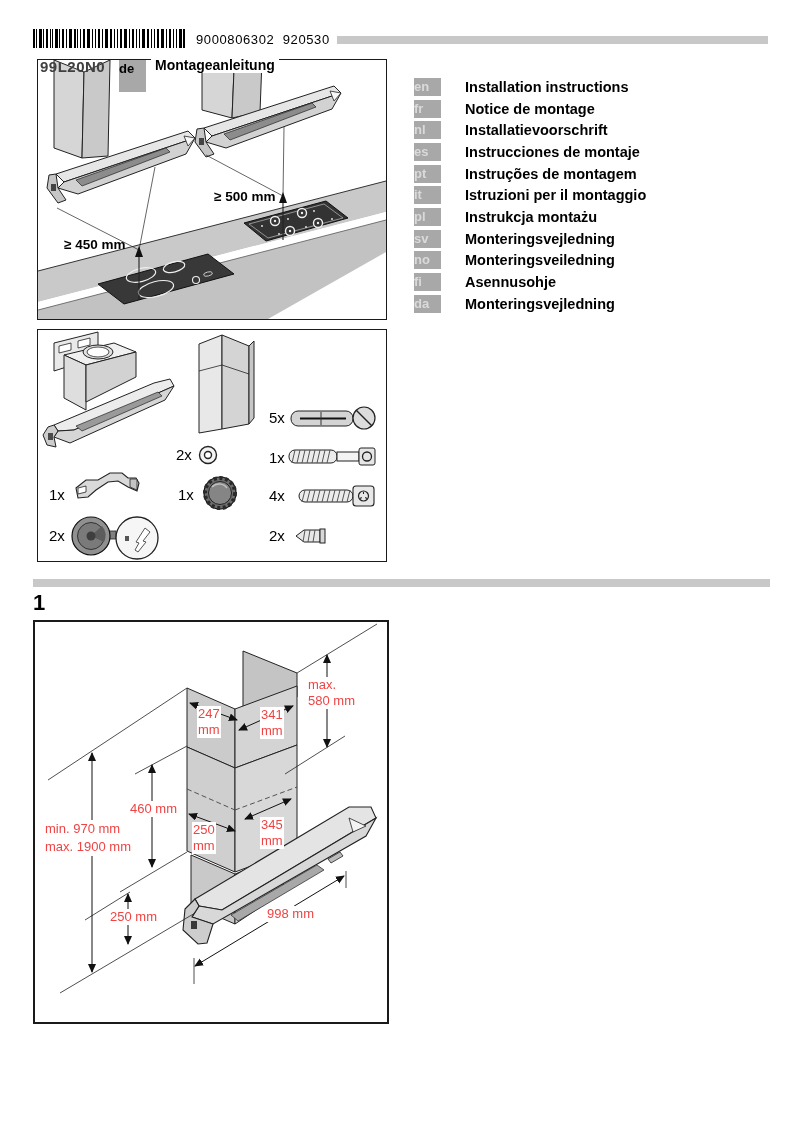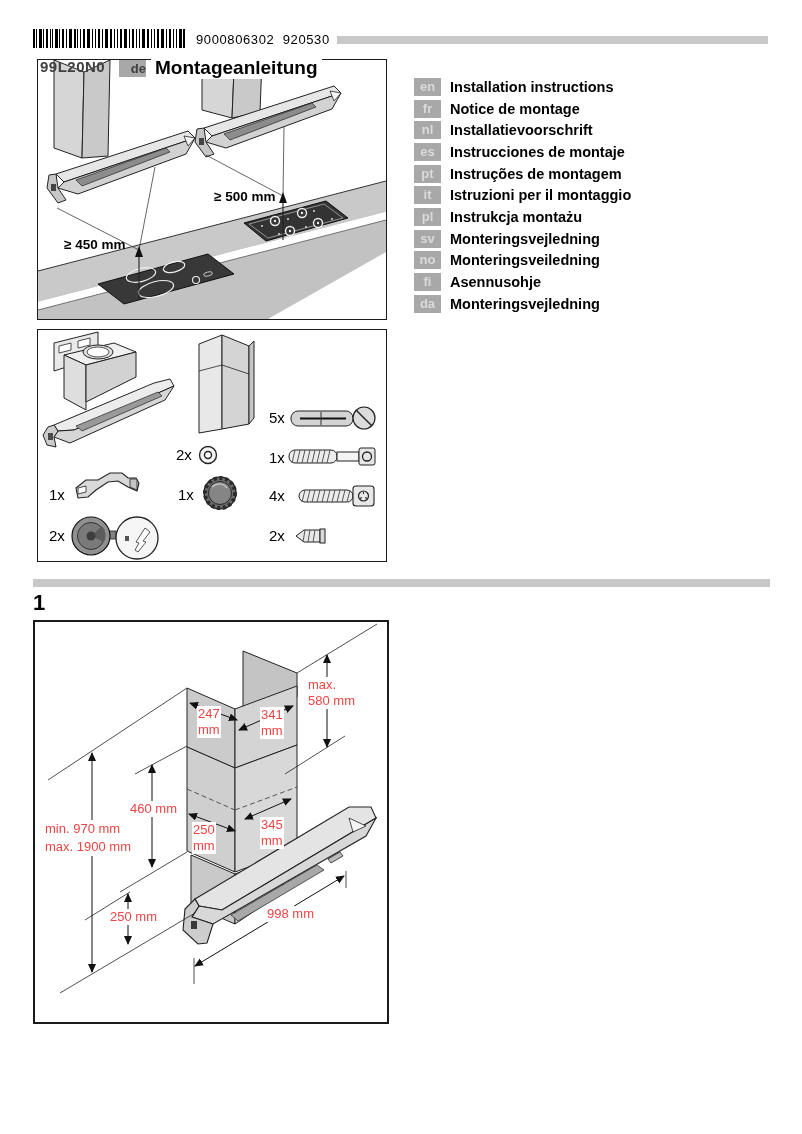--- a/index.html
+++ b/index.html
@@ -4,27 +4,27 @@
 <style>
   html,body{margin:0;padding:0;background:#fff}
   .page{position:relative;width:802px;height:1134px;background:#fff;overflow:hidden;
         font-family:"Liberation Sans",sans-serif;color:#000}
   .abs{position:absolute}
   .code{font-size:13px;letter-spacing:.6px;white-space:pre}
   .graybar{background:#c8c8c8}
   .box{position:absolute;border:1.5px solid #1a1a1a;background:#fff}
   .box svg{position:absolute;left:0;top:0}
   .model{position:absolute;font-weight:bold;font-size:15px;color:#404040;letter-spacing:.5px;white-space:nowrap}
-  .dtag{position:absolute;width:27px;height:17px;background:#a8a8a8;color:#404040;
-        font-weight:bold;font-size:13px;text-align:right;line-height:17px}
-  .title{position:absolute;font-weight:bold;font-size:19px;background:#fff;padding:0 4px;white-space:nowrap}
+  .dtag{position:absolute;width:27px;height:32px;background:#a8a8a8;color:#000000;
+        font-weight:bold;font-size:13px;text-align:left;line-height:17px}
+  .title{position:absolute;font-weight:bold;font-size:14px;background:#fff;padding:0 4px;white-space:nowrap}
   .langrow{position:absolute;left:414px;display:flex;align-items:center;height:18px}
   .langtag{width:27px;height:18px;background:#a8a8a8;color:#dadada;font-weight:bold;font-size:13px;
-           text-align:center;line-height:18px;flex:none}
-  .langlabel{margin-left:9px;font-weight:bold;font-size:14.5px;white-space:nowrap}
+           line-height:18px;flex:none}
+  .langlabel{margin-left:24px;font-weight:bold;font-size:14.5px;white-space:nowrap}
   .clr{position:absolute;font-weight:bold;font-size:13.5px;white-space:nowrap}
   .qty{position:absolute;font-size:15px;line-height:16px}
   .stepnum{position:absolute;font-weight:bold;font-size:22px;line-height:24px}
   .dim{position:absolute;font-size:13px;line-height:16px;background:#fff;padding:0 1px;white-space:nowrap;color:#ef4444}
   .dim span{display:block}
 </style>
 </head>
 <body>
 
 <div class="page">

